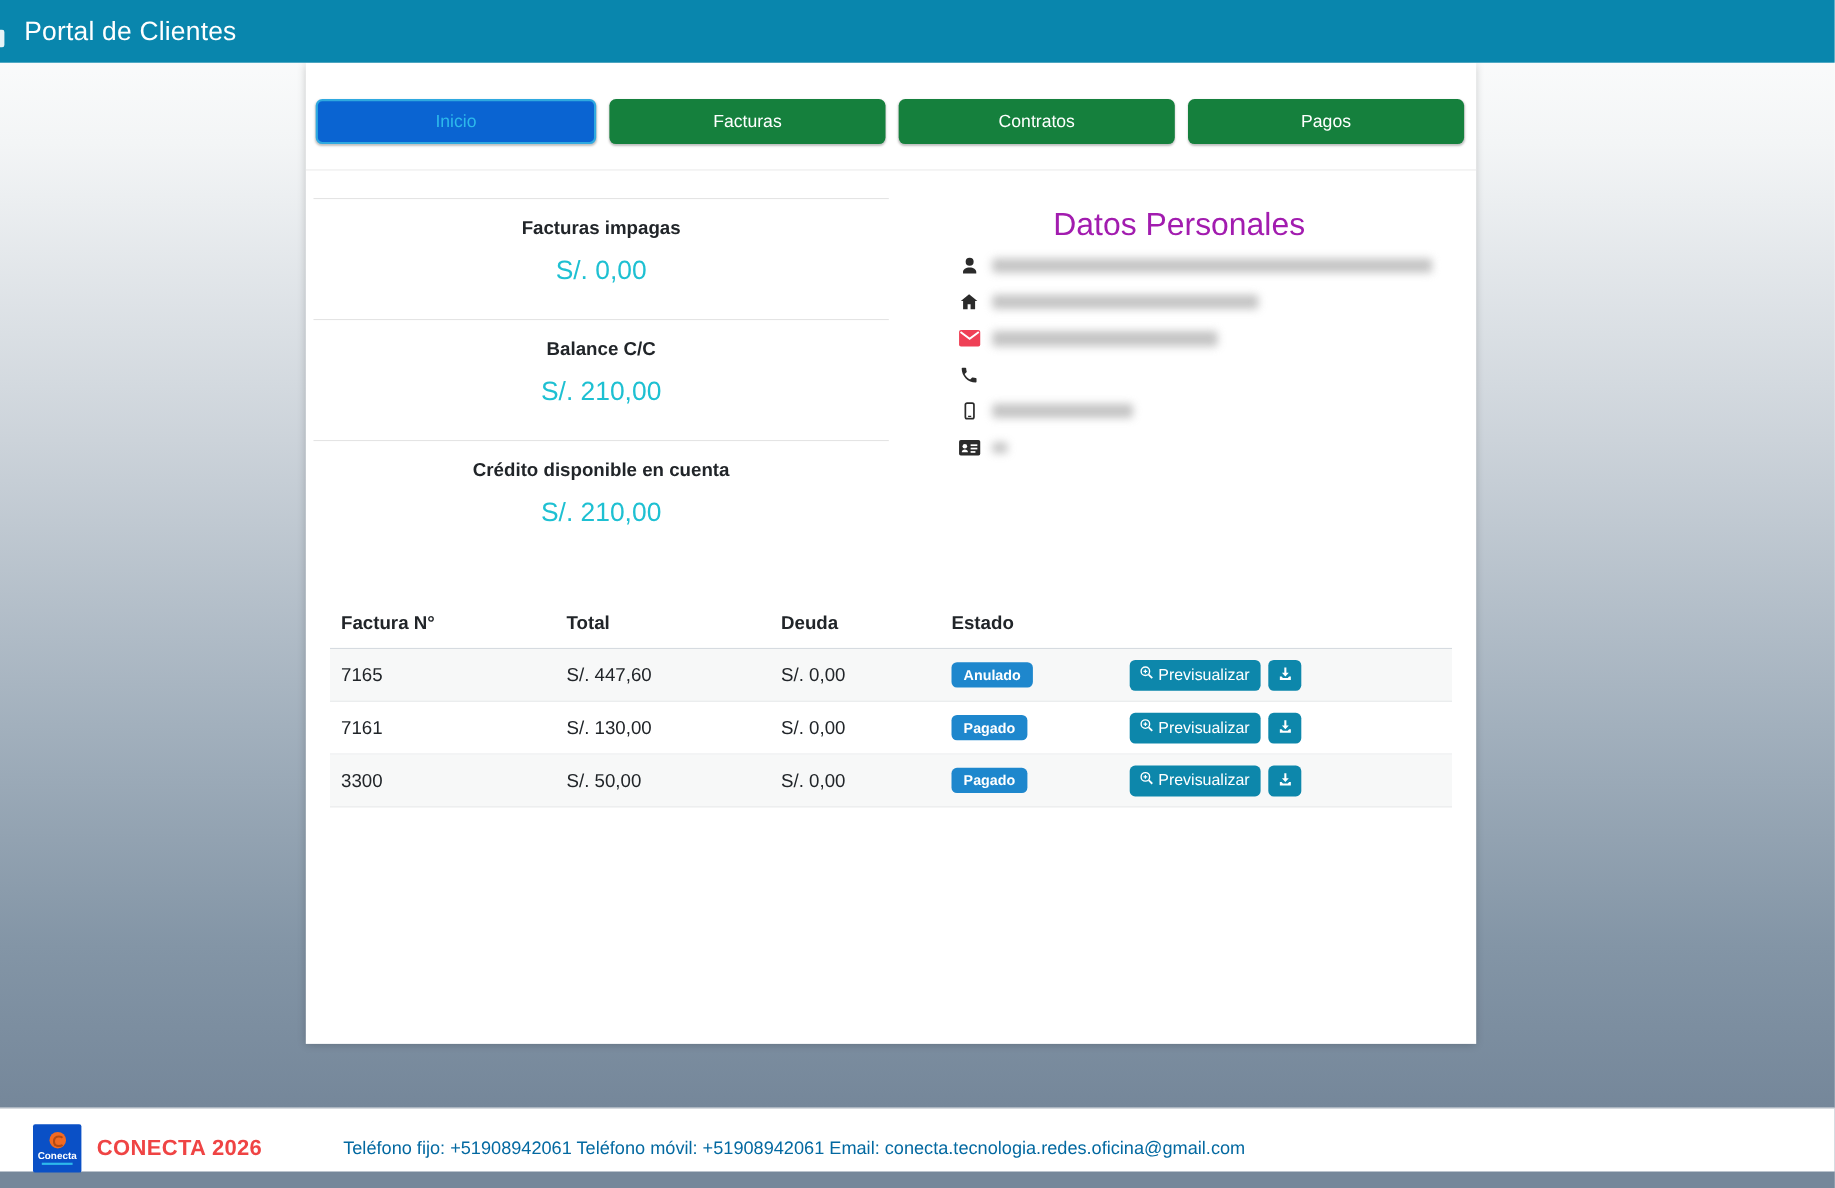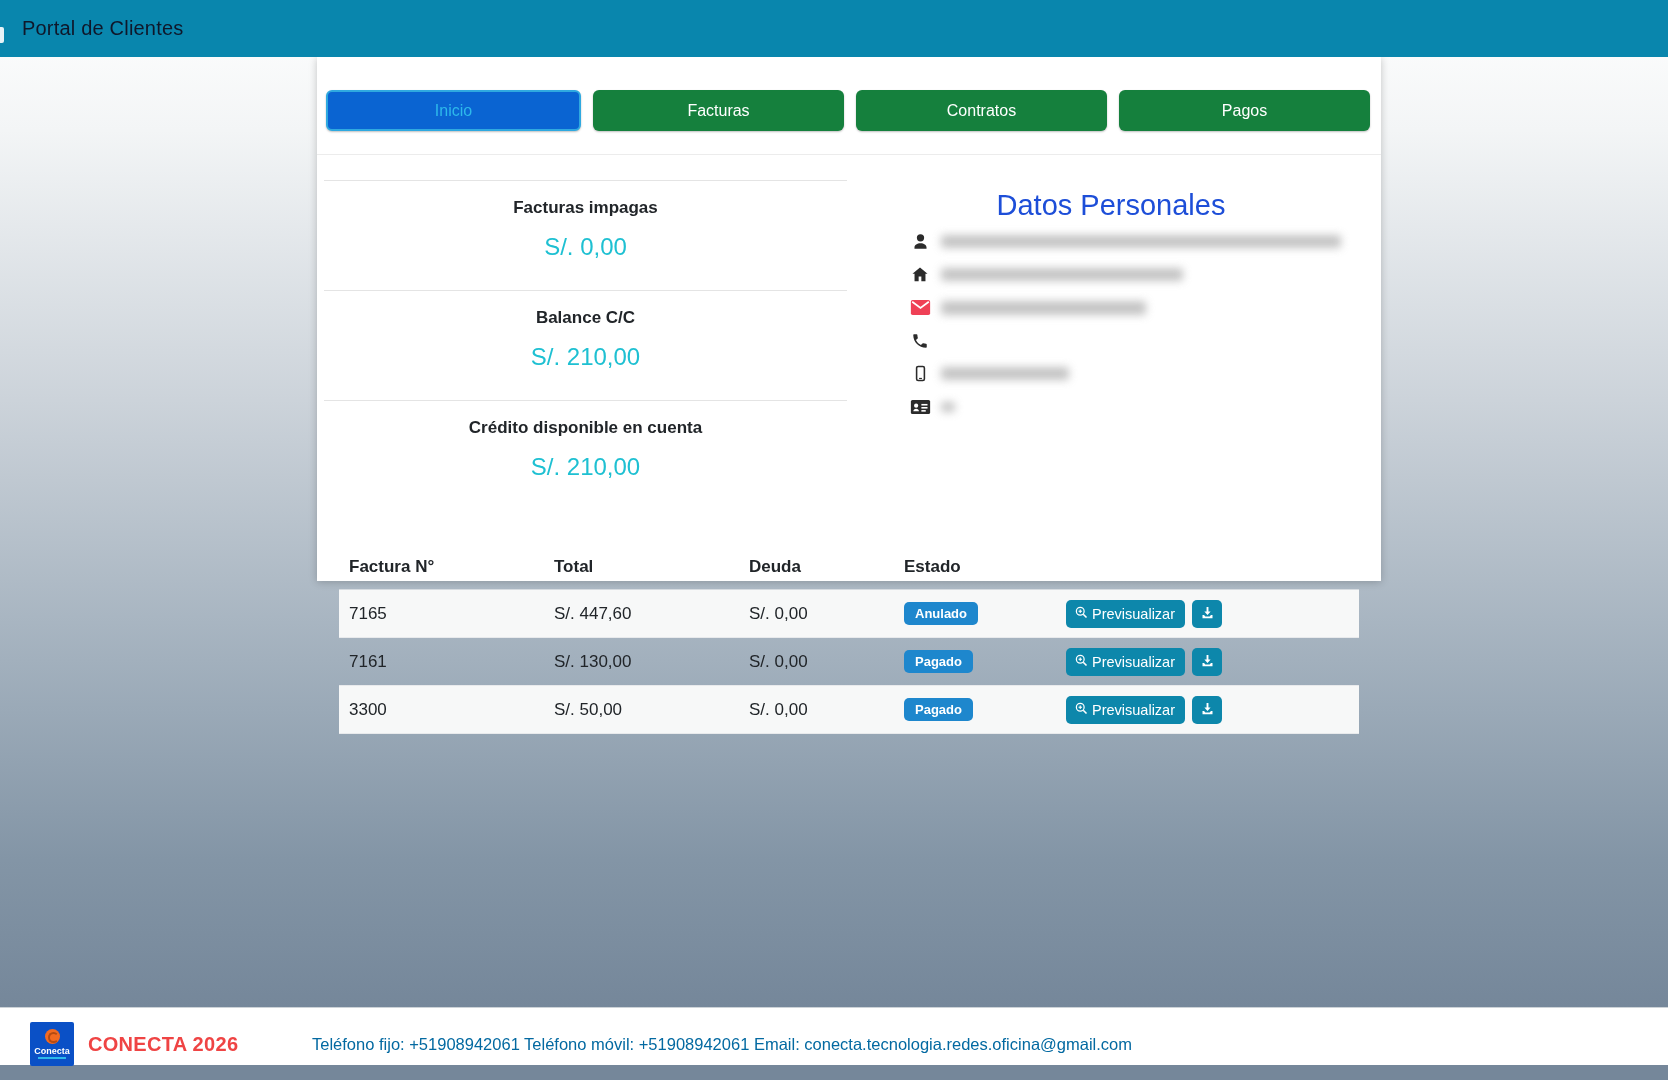--- a/index.html
+++ b/index.html
@@ -4,36 +4,36 @@
 <style>
   * { margin:0; padding:0; box-sizing:border-box; }
   html,body { width:1668px; height:1080px; overflow:hidden; }
   body {
     font-family:"Liberation Sans", sans-serif;
     position:relative;
     background:linear-gradient(180deg,#ffffff 0px,#f3f5f6 130px,#ccd3da 400px,#a2b0bd 660px,#8395a6 860px,#75879a 1007px);
   }
   
   .topbar { position:absolute; left:0; top:0; width:1668px; height:57px; background:#0986ad; z-index:5; }
-  .topbar-title { position:absolute; left:22px; top:0; line-height:57px; color:#0f172a; font-size:20px; letter-spacing:.2px; }
+  .topbar-title { position:absolute; left:22px; top:0; line-height:57px; color:#ffffff; font-size:24px; letter-spacing:.2px; }
   .menu-sliver { position:absolute; left:0; top:27px; width:4px; height:16px; background:rgba(255,255,255,.9); border-radius:0 2px 2px 0; }
   
-  .card { position:absolute; left:278px; top:57px; width:1064px; height:524px; background:#ffffff; box-shadow:0 1px 8px rgba(0,0,0,.22);margin-left:39px; }
+  .card { position:absolute; left:278px; top:57px; width:1064px; height:892px; background:#ffffff; box-shadow:0 1px 8px rgba(0,0,0,.22); }
   .tabs { position:absolute; left:9px; top:33px; width:1044px; display:flex; gap:12px; }
   .tab { flex:1; height:41px; border:none; border-radius:6px; background:#15803d; color:#ffffff; font-size:16px; font-family:inherit; cursor:pointer; box-shadow:0 1px 2px rgba(0,0,0,.25); }
   .tab.active { background:#0a64d2; color:#2db9eb; border:2px solid #2fa9e0; }
   .tabs-divider { position:absolute; left:0; top:97px; width:1064px; border-top:1px solid #ececec; }
   
   .stats { position:absolute; left:7px; top:123px; width:523px; }
   .stat-block { border-top:1px solid #e4e4e4; height:110px; padding-top:15px; text-align:center; }
   .stat-label { font-size:17px; font-weight:bold; color:#212529; line-height:24px; }
   .stat-value { margin-top:12px; font-size:24px; color:#1ec0d2; line-height:30px; }
   
   .personal { position:absolute; left:548px; top:128px; width:492px; }
-  .personal-title { font-size:29px; font-weight:400; color:#1d4ed8; text-align:center; line-height:40px; }
+  .personal-title { font-size:29px; font-weight:400; color:#a21caf; text-align:center; line-height:40px; }
   .p-row { display:flex; align-items:center; height:33px; padding-left:44px; }
   .p-icon { width:22px; display:flex; align-items:center; justify-content:center; }
   .p-bar { margin-left:10px; height:13px; background:#ababab; opacity:.7; border-radius:3px; filter:blur(4px); }
   .p-bar.w-name   { width:400px; }
   .p-bar.w-addr   { width:242px; }
   .p-bar.w-email  { width:205px; height:14px; }
   .p-bar.w-mobile { width:128px; }
   .p-bar.w-card   { width:14px; height:10px; }
   
   .invoice-table { position:absolute; left:22px; top:489px; width:1020px; font-size:17px; color:#212529; }

